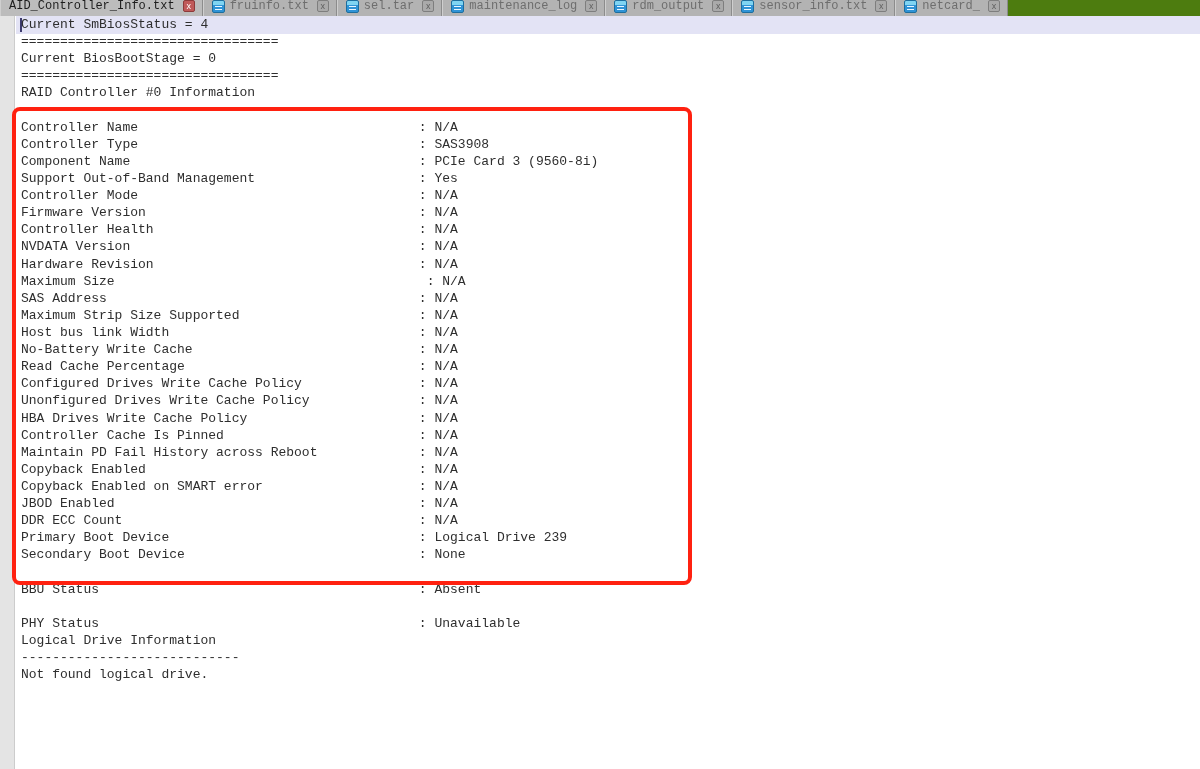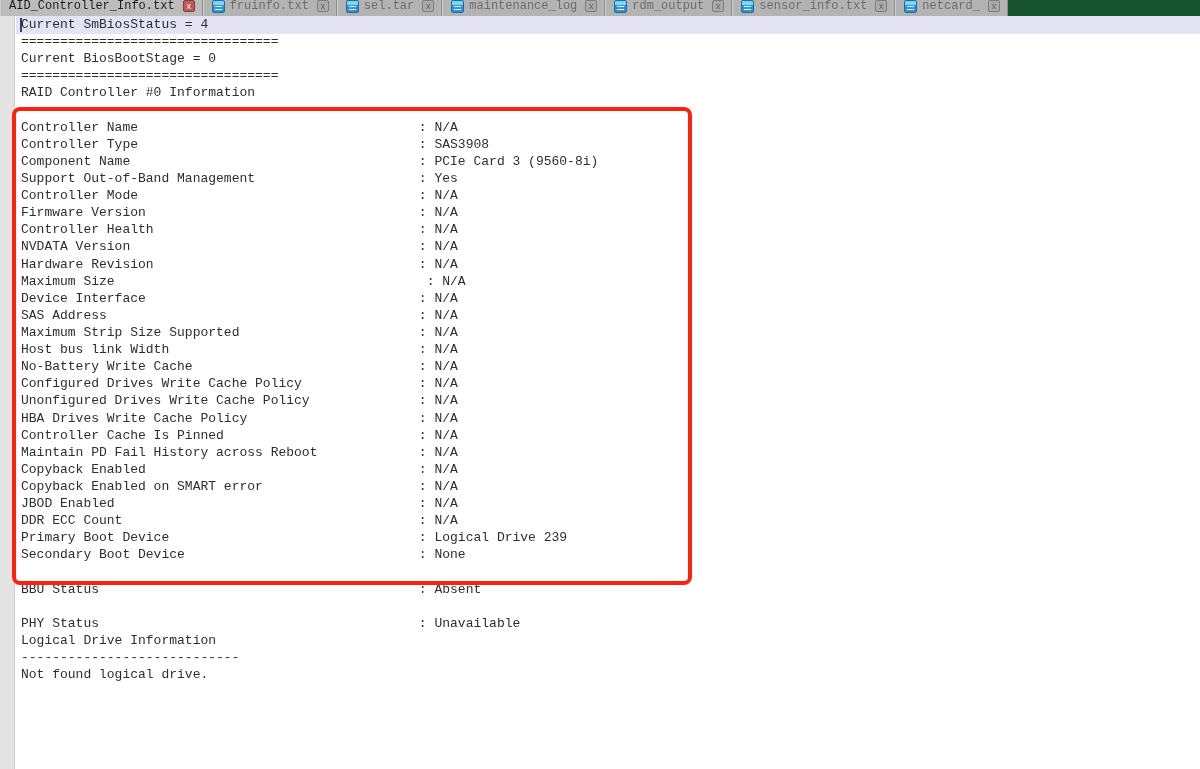--- a/index.html
+++ b/index.html
@@ -4,21 +4,21 @@
 <style>
   * { margin:0; padding:0; box-sizing:border-box; }
   html,body { width:1200px; height:769px; background:#fff; overflow:hidden; }
   .screen {
     position:relative; width:1200px; height:769px; overflow:hidden;
     font-family:"Liberation Mono","DejaVu Sans Mono",monospace;
   }
   
   .tabbar {
     position:absolute; top:0; left:0; width:1200px; height:21px;
-    background:#14532d; overflow:hidden; border-bottom:2px solid #838383;
+    background:#4d7c0f; overflow:hidden; border-bottom:2px solid #838383;
   }
   .tabs-row { position:absolute; bottom:1px; left:0; display:flex; height:24px; }
   .tab {
     display:flex; align-items:center; gap:5px; height:24px;
     padding:0 7px 0 8px; background:#b3b3b3;
     border-right:1px solid #8c8c8c; border-left:1px solid #cfcfcf;
     font-size:12px; color:#6e6e6e; white-space:nowrap; cursor:pointer;
   }
   .tab.active { background:#bcbcbc; color:#1d1d1d; }
   .file-ico {
@@ -115,25 +115,25 @@
         <div class="line">Controller Name                                    : N/A</div>
         <div class="line">Controller Type                                    : SAS3908</div>
         <div class="line">Component Name                                     : PCIe Card 3 (9560-8i)</div>
         <div class="line">Support Out-of-Band Management                     : Yes</div>
         <div class="line">Controller Mode                                    : N/A</div>
         <div class="line">Firmware Version                                   : N/A</div>
         <div class="line">Controller Health                                  : N/A</div>
         <div class="line">NVDATA Version                                     : N/A</div>
         <div class="line">Hardware Revision                                  : N/A</div>
         <div class="line">Maximum Size                                        : N/A</div>
-        <div class="line">Device Interface                                   : N/A</div>
         <div class="line">SAS Address                                        : N/A</div>
         <div class="line">Maximum Strip Size Supported                       : N/A</div>
         <div class="line">Host bus link Width                                : N/A</div>
         <div class="line">No-Battery Write Cache                             : N/A</div>
+        <div class="line">Read Cache Percentage                              : N/A</div>
         <div class="line">Configured Drives Write Cache Policy               : N/A</div>
         <div class="line">Unonfigured Drives Write Cache Policy              : N/A</div>
         <div class="line">HBA Drives Write Cache Policy                      : N/A</div>
         <div class="line">Controller Cache Is Pinned                         : N/A</div>
         <div class="line">Maintain PD Fail History across Reboot             : N/A</div>
         <div class="line">Copyback Enabled                                   : N/A</div>
         <div class="line">Copyback Enabled on SMART error                    : N/A</div>
         <div class="line">JBOD Enabled                                       : N/A</div>
         <div class="line">DDR ECC Count                                      : N/A</div>
         <div class="line">Primary Boot Device                                : Logical Drive 239</div>

